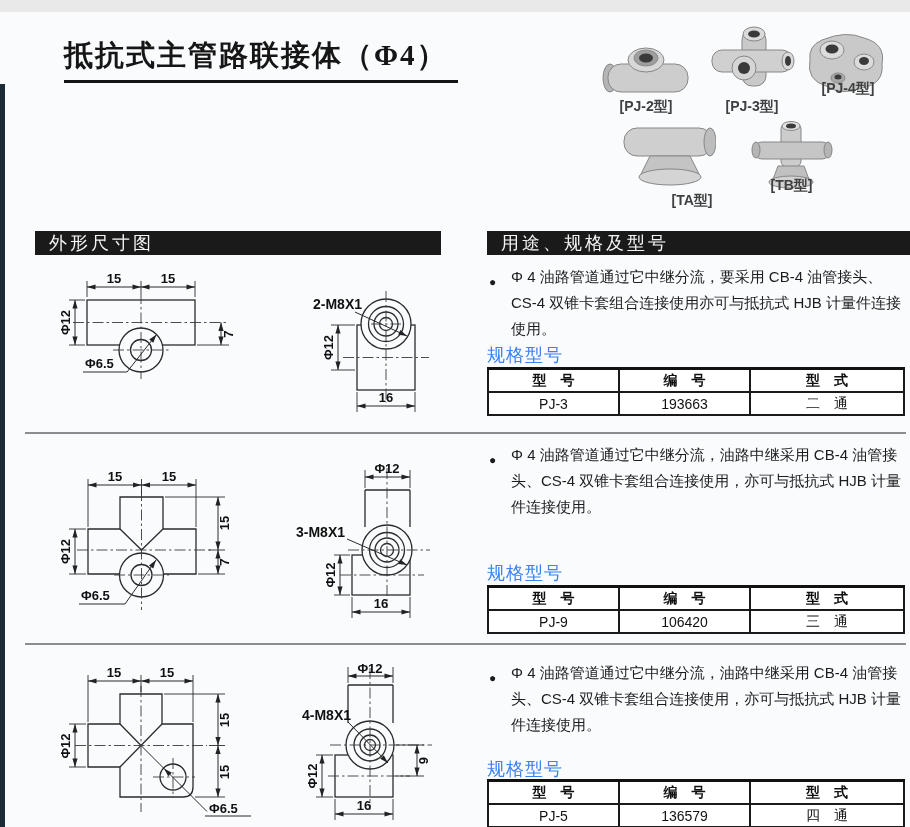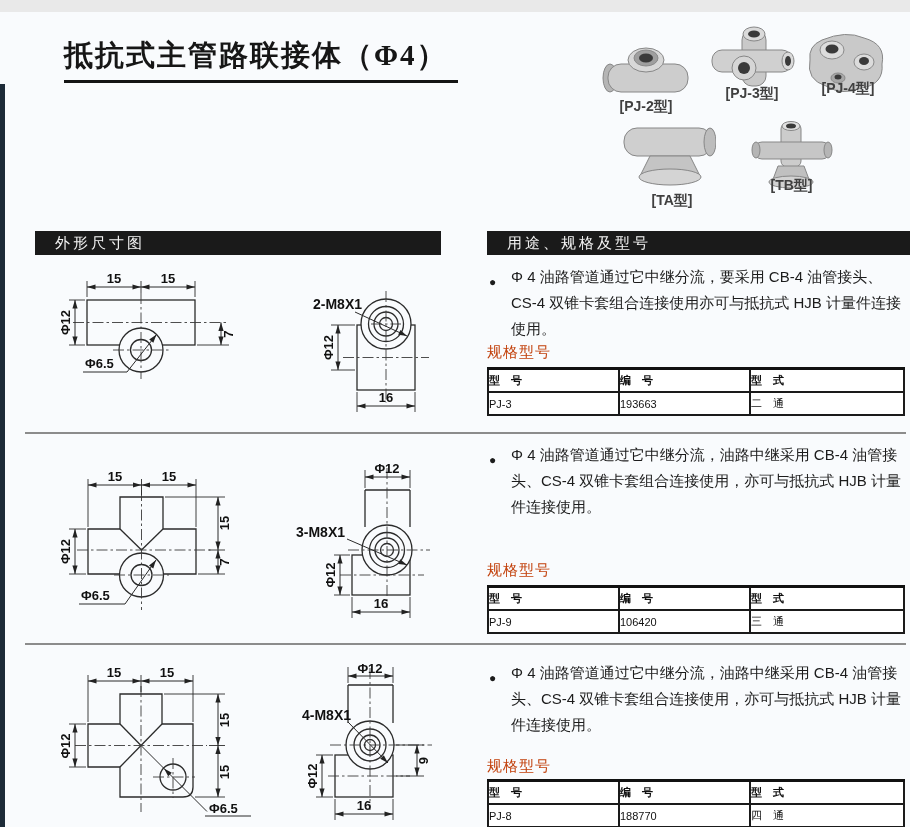--- a/index.html
+++ b/index.html
@@ -1,30 +1,30 @@
 <!DOCTYPE html>
 <html><head>
 <meta charset="utf-8">
 <style>
   html,body{margin:0;padding:0;background:#e9e9e9;}
   .page{position:relative;width:910px;height:827px;background:#f9fbfd;font-family:"Liberation Sans",sans-serif;overflow:hidden;margin:12px auto;}
   .edge-left{position:absolute;left:0;top:72px;width:5px;height:755px;background:#1d2b38;}
   .edge-bottom{position:absolute;left:45px;top:819px;width:865px;height:2px;background:#3a3a3a;}
   .title{position:absolute;left:64px;top:24px;font-family:"Liberation Serif",serif;font-size:29px;font-weight:600;letter-spacing:2px;color:#161616;white-space:nowrap;}
   .title-underline{position:absolute;left:64px;top:68px;width:394px;height:3px;background:#141414;}
-  .bar{position:absolute;top:219px;height:24px;background:#1a1a1a;color:#f4f4f4;font-size:15px;line-height:24px;padding-left:20px;box-sizing:border-box;letter-spacing:3px;}
+  .bar{position:absolute;top:219px;height:24px;background:#1a1a1a;color:#f4f4f4;font-size:18px;line-height:24px;padding-left:14px;box-sizing:border-box;letter-spacing:3px;}
   .bar-left{left:35px;width:406px;}
   .bar-right{left:487px;width:478px;}
   .divider{position:absolute;left:25px;width:881px;height:2px;background:#8c8c8c;}
   .usage{position:absolute;left:487px;width:420px;font-size:15px;line-height:26px;color:#1c1c1c;}
   .usage .bullet{position:absolute;left:2px;top:5px;font-size:12px;}
   .usage .txt{display:block;padding-left:24px;}
-  .spec-title{position:absolute;left:487px;font-size:15px;color:#c2410c;letter-spacing:1px;}
+  .spec-title{position:absolute;left:487px;font-size:18px;color:#3b82f6;letter-spacing:1px;}
   table.spec{position:absolute;left:487px;width:418px;border-collapse:collapse;table-layout:fixed;background:#ffffff;border-top:3px solid #111;}
-  table.spec th,table.spec td{border:2px solid #1a1a1a;height:21px;text-align:left;font-size:11px;padding:0;color:#111;}
+  table.spec th,table.spec td{border:2px solid #1a1a1a;height:21px;text-align:center;font-size:14px;padding:0;color:#111;}
   table.spec th{font-weight:bold;}
   .photo{position:absolute;}
   .photo-label{position:absolute;font-size:14px;font-weight:bold;color:#404040;text-align:center;white-space:nowrap;}
   svg.drawing{position:absolute;overflow:visible;}
   .ol{fill:none;stroke:#2b2b2b;stroke-width:1.3;}
   .white{fill:#f9fbfd;stroke:#2b2b2b;stroke-width:1.3;}
   .dim{stroke:#2b2b2b;stroke-width:1;fill:none;}
   .ext{stroke:#2b2b2b;stroke-width:0.9;fill:none;}
   .cl{stroke:#3a3a3a;stroke-width:0.9;fill:none;stroke-dasharray:11 3 2.5 3;}
   text.dimtxt{font-family:"Liberation Sans",sans-serif;font-size:13px;font-weight:bold;fill:#111;}
@@ -58,40 +58,40 @@
   <svg class="photo" style="left:706px;top:12px" width="92" height="74" viewBox="0 0 92 74">
     <rect x="36" y="6" width="24" height="56" rx="10" fill="#c9c9c9" stroke="#878787"></rect>
     <rect x="6" y="26" width="80" height="22" rx="10" fill="#d0d0d0" stroke="#878787"></rect>
     <ellipse cx="48" cy="10" rx="11" ry="7" fill="#dadada" stroke="#878787"></ellipse>
     <ellipse cx="48" cy="10" rx="6" ry="3.5" fill="#3a3a3a"></ellipse>
     <ellipse cx="82" cy="37" rx="6" ry="9" fill="#dadada" stroke="#878787"></ellipse>
     <ellipse cx="82" cy="37" rx="3" ry="5" fill="#3a3a3a"></ellipse>
     <circle cx="38" cy="44" r="12" fill="#d6d6d6" stroke="#878787"></circle>
     <circle cx="38" cy="44" r="6" fill="#3a3a3a"></circle>
   </svg>
-  <div class="photo-label" style="left:702px;top:73px;width:100px">[PJ-3型]</div>
+  <div class="photo-label" style="left:702px;top:86px;width:100px">[PJ-3型]</div>
 
   <svg class="photo" style="left:802px;top:16px" width="88" height="70" viewBox="0 0 88 70">
     <path d="M20,12 Q44,2 62,10 Q84,16 80,36 Q82,56 60,60 Q40,68 24,58 Q4,52 8,32 Q6,18 20,12 Z" fill="#c9c9c9" stroke="#878787"></path>
     <ellipse cx="30" cy="22" rx="12" ry="9" fill="#dcdcdc" stroke="#8a8a8a"></ellipse>
     <ellipse cx="30" cy="21" rx="6.5" ry="4.5" fill="#3a3a3a"></ellipse>
     <ellipse cx="62" cy="34" rx="10" ry="8" fill="#dcdcdc" stroke="#8a8a8a"></ellipse>
     <ellipse cx="62" cy="33" rx="5" ry="4" fill="#3a3a3a"></ellipse>
     <ellipse cx="36" cy="50" rx="7" ry="5" fill="#a8a8a8" stroke="#8a8a8a"></ellipse>
     <ellipse cx="36" cy="49" rx="3.5" ry="2.5" fill="#3a3a3a"></ellipse>
   </svg>
   <div class="photo-label" style="left:798px;top:68px;width:100px">[PJ-4型]</div>
 
   <svg class="photo" style="left:620px;top:106px" width="96" height="74" viewBox="0 0 96 74">
     <rect x="4" y="10" width="88" height="28" rx="13" fill="#cfcfcf" stroke="#878787"></rect>
     <ellipse cx="90" cy="24" rx="6" ry="14" fill="#bdbdbd" stroke="#878787"></ellipse>
     <path d="M30,38 L70,38 L80,58 L20,58 Z" fill="#c4c4c4" stroke="#878787"></path>
     <ellipse cx="50" cy="59" rx="31" ry="8" fill="#d4d4d4" stroke="#878787"></ellipse>
   </svg>
-  <div class="photo-label" style="left:624px;top:180px;width:96px">[TA型]</div>
+  <div class="photo-label" style="left:644px;top:180px;width:96px">[TA型]</div>
 
   <svg class="photo" style="left:750px;top:108px" width="84" height="72" viewBox="0 0 84 72">
     <rect x="31" y="3" width="20" height="44" rx="6" fill="#cccccc" stroke="#878787"></rect>
     <ellipse cx="41" cy="6" rx="9" ry="4.5" fill="#e0e0e0" stroke="#878787"></ellipse>
     <ellipse cx="41" cy="6" rx="5" ry="2.5" fill="#3a3a3a"></ellipse>
     <rect x="4" y="22" width="76" height="17" rx="8" fill="#c6c6c6" stroke="#878787"></rect>
     <ellipse cx="6" cy="30" rx="4" ry="8" fill="#b5b5b5" stroke="#878787"></ellipse>
     <ellipse cx="78" cy="30" rx="4" ry="8" fill="#b5b5b5" stroke="#878787"></ellipse>
     <path d="M28,46 L54,46 L60,62 L22,62 Z" fill="#c0c0c0" stroke="#878787"></path>
     <ellipse cx="41" cy="62" rx="22" ry="6" fill="#d2d2d2" stroke="#878787"></ellipse>
@@ -390,20 +390,20 @@
       </colgroup>
     <thead>
         <tr>
       <th>型　号</th>
       <th>编　号</th>
       <th>型　式</th>
     </tr>
       </thead>
     <tbody>
         <tr>
-      <td>PJ-8</td>
-      <td>188770</td>
+      <td>PJ-5</td>
+      <td>136579</td>
       <td>四　通</td>
     </tr>
       </tbody>
   </table>
 
 </div>
 
 </body></html>

